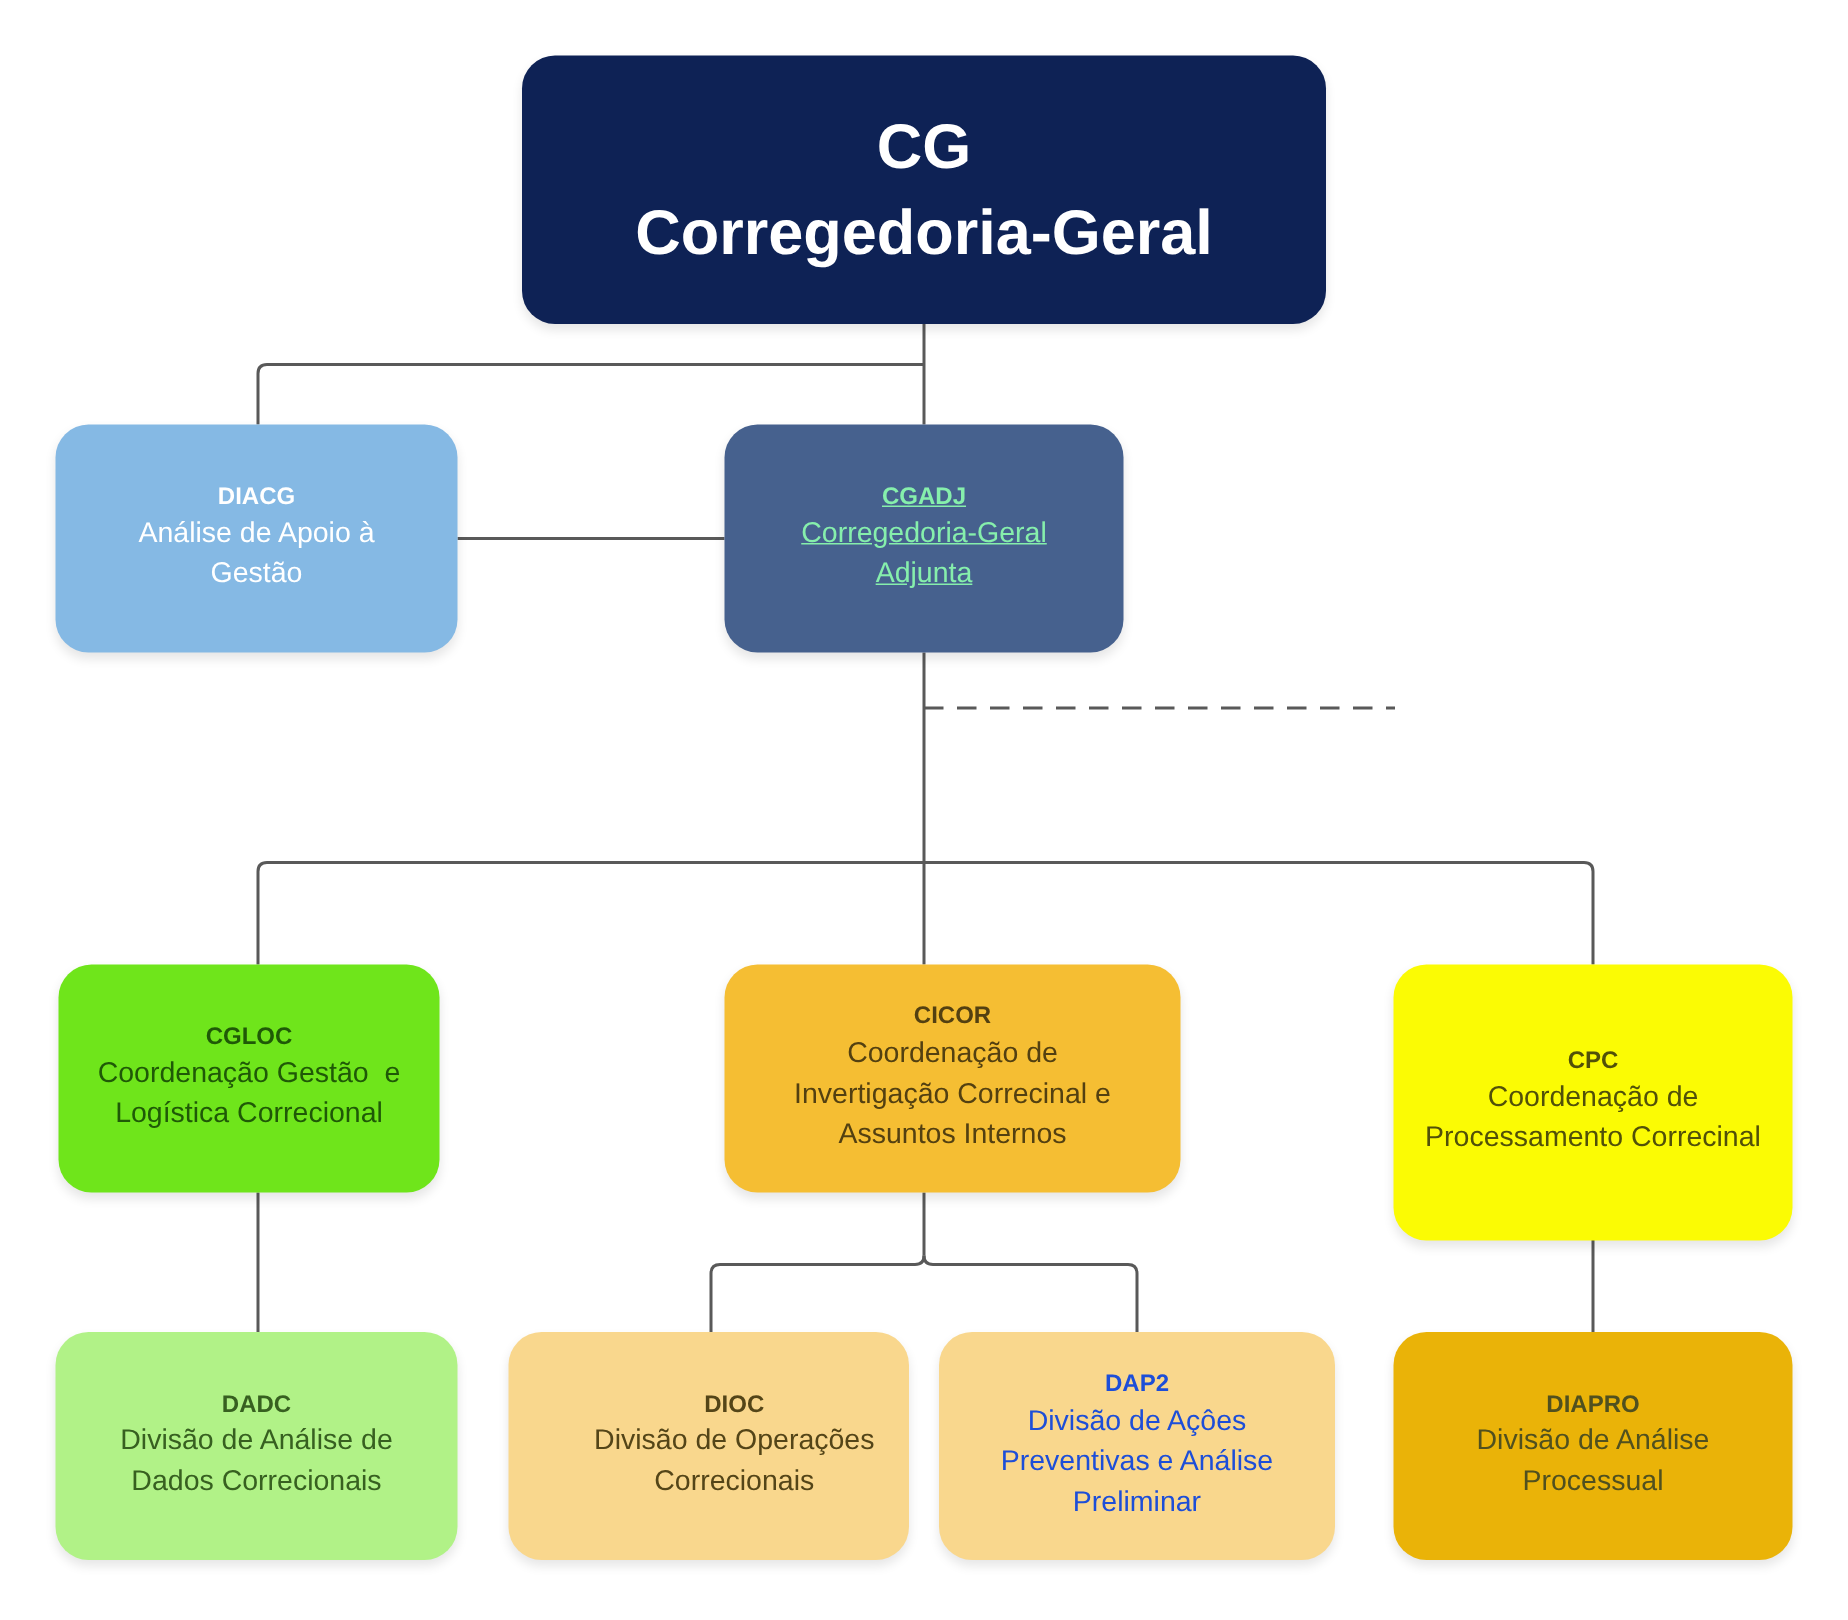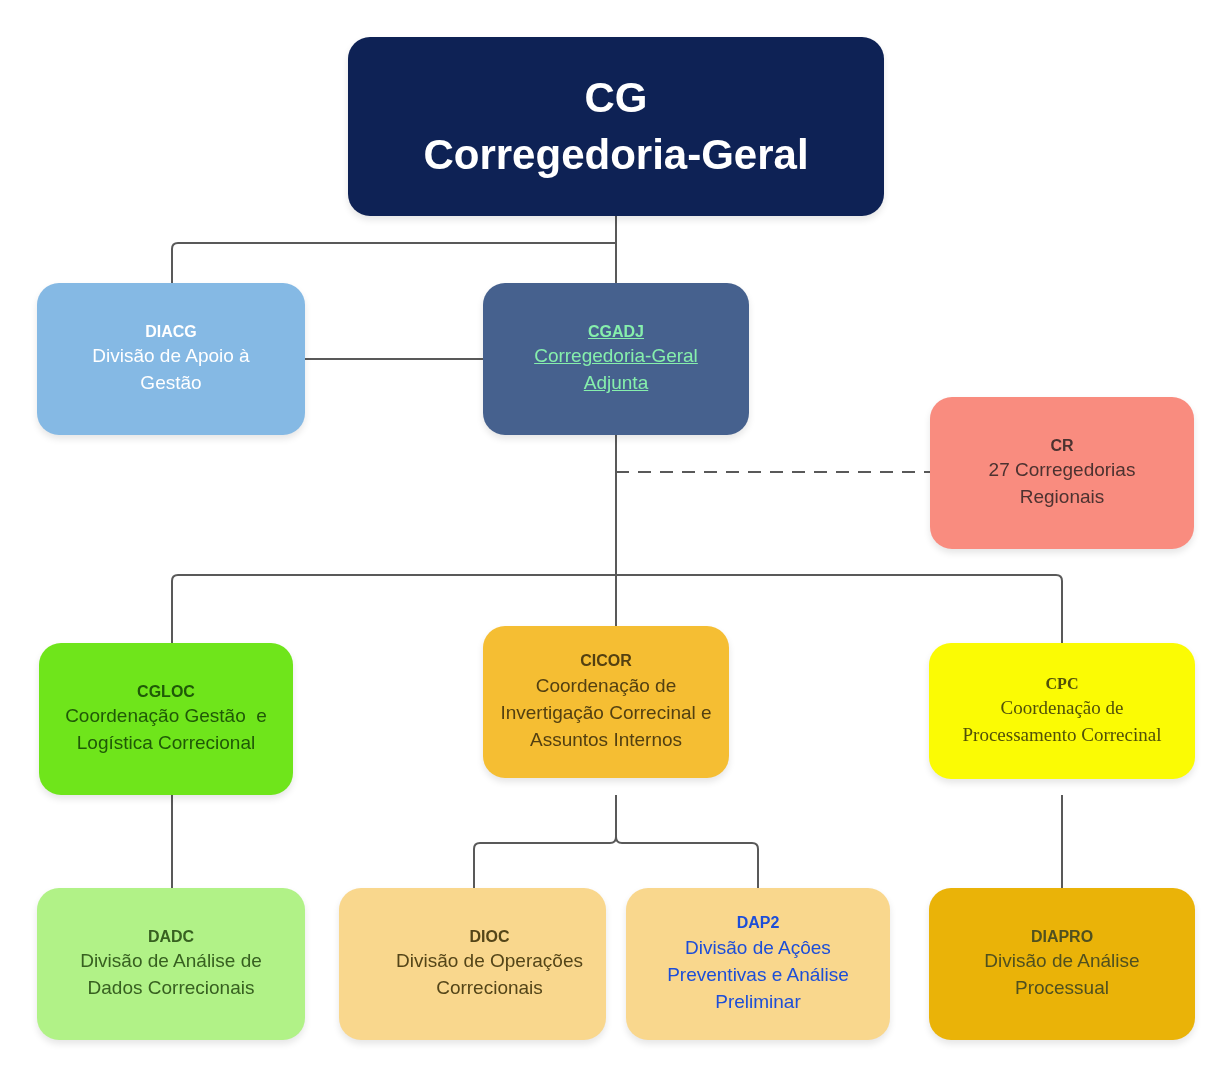--- a/index.html
+++ b/index.html
@@ -59,22 +59,22 @@
     font-size: 42px;
     font-weight: 700;
     line-height: 1.35;
   }
   
   #node-cg     { left: 348px; top: 37px;  width: 536px; height: 179px; }
   #node-diacg  { left: 37px;  top: 283px; width: 268px; height: 152px; }
   #node-cgadj  { left: 483px; top: 283px; width: 266px; height: 152px; }
   #node-cr     { left: 930px; top: 397px; width: 264px; height: 152px; }
   #node-cgloc  { left: 39px;  top: 643px; width: 254px; height: 152px; }
-  #node-cicor  { left: 483px; top: 626px; width: 246px; height: 152px; }
-  #node-cpc    { left: 929px; top: 643px; width: 266px; height: 136px; font-family: Liberation Serif, serif; }
+  #node-cicor  { left: 483px; top: 643px; width: 304px; height: 152px; }
+  #node-cpc    { left: 929px; top: 643px; width: 266px; height: 184px; }
   #node-dadc   { left: 37px;  top: 888px; width: 268px; height: 152px; }
   #node-dioc   { left: 339px; top: 888px; width: 267px; height: 152px; padding-left: 48px; }
   #node-dap2   { left: 626px; top: 888px; width: 264px; height: 152px; }
   #node-diapro { left: 929px; top: 888px; width: 266px; height: 152px; }
 </style>
 </head>
 <body>
 
 <div class="canvas">
 
@@ -105,35 +105,30 @@
     <path d="M616 837 Q616 843 622 843 H752 Q758 843 758 849 V888"></path>
   </svg>
 
   <div class="node root" id="node-cg" style="background: rgb(14, 34, 85); color: rgb(255, 255, 255);">
     <div class="node-code">CG</div>
     <div class="node-label">Corregedoria-Geral</div>
   </div>
 
   <div class="node" id="node-diacg" style="background: rgb(133, 185, 228); color: rgb(255, 255, 255);">
     <div class="node-code">DIACG</div>
-    <div class="node-label">Divisão de Apoio à
+    <div class="node-label">Análise de Apoio à
 Gestão</div>
   </div>
 
   <div class="node" id="node-cgadj" style="background: rgb(70, 97, 142); color: #86efac; text-decoration: underline;">
     <div class="node-code">CGADJ</div>
     <div class="node-label">Corregedoria-Geral
 Adjunta</div>
   </div>
 
-  <div class="node" id="node-cr" style="background: rgb(249, 140, 127); color: rgb(76, 50, 48);">
-    <div class="node-code">CR</div>
-    <div class="node-label">27 Corregedorias
-Regionais</div>
-  </div>
 
   <div class="node" id="node-cgloc" style="background: rgb(111, 229, 27); color: rgb(31, 89, 7);">
     <div class="node-code">CGLOC</div>
     <div class="node-label">Coordenação Gestão  e
 Logística Correcional</div>
   </div>
 
   <div class="node" id="node-cicor" style="background: rgb(245, 190, 51); color: rgb(83, 64, 17);">
     <div class="node-code">CICOR</div>
     <div class="node-label">Coordenação de

